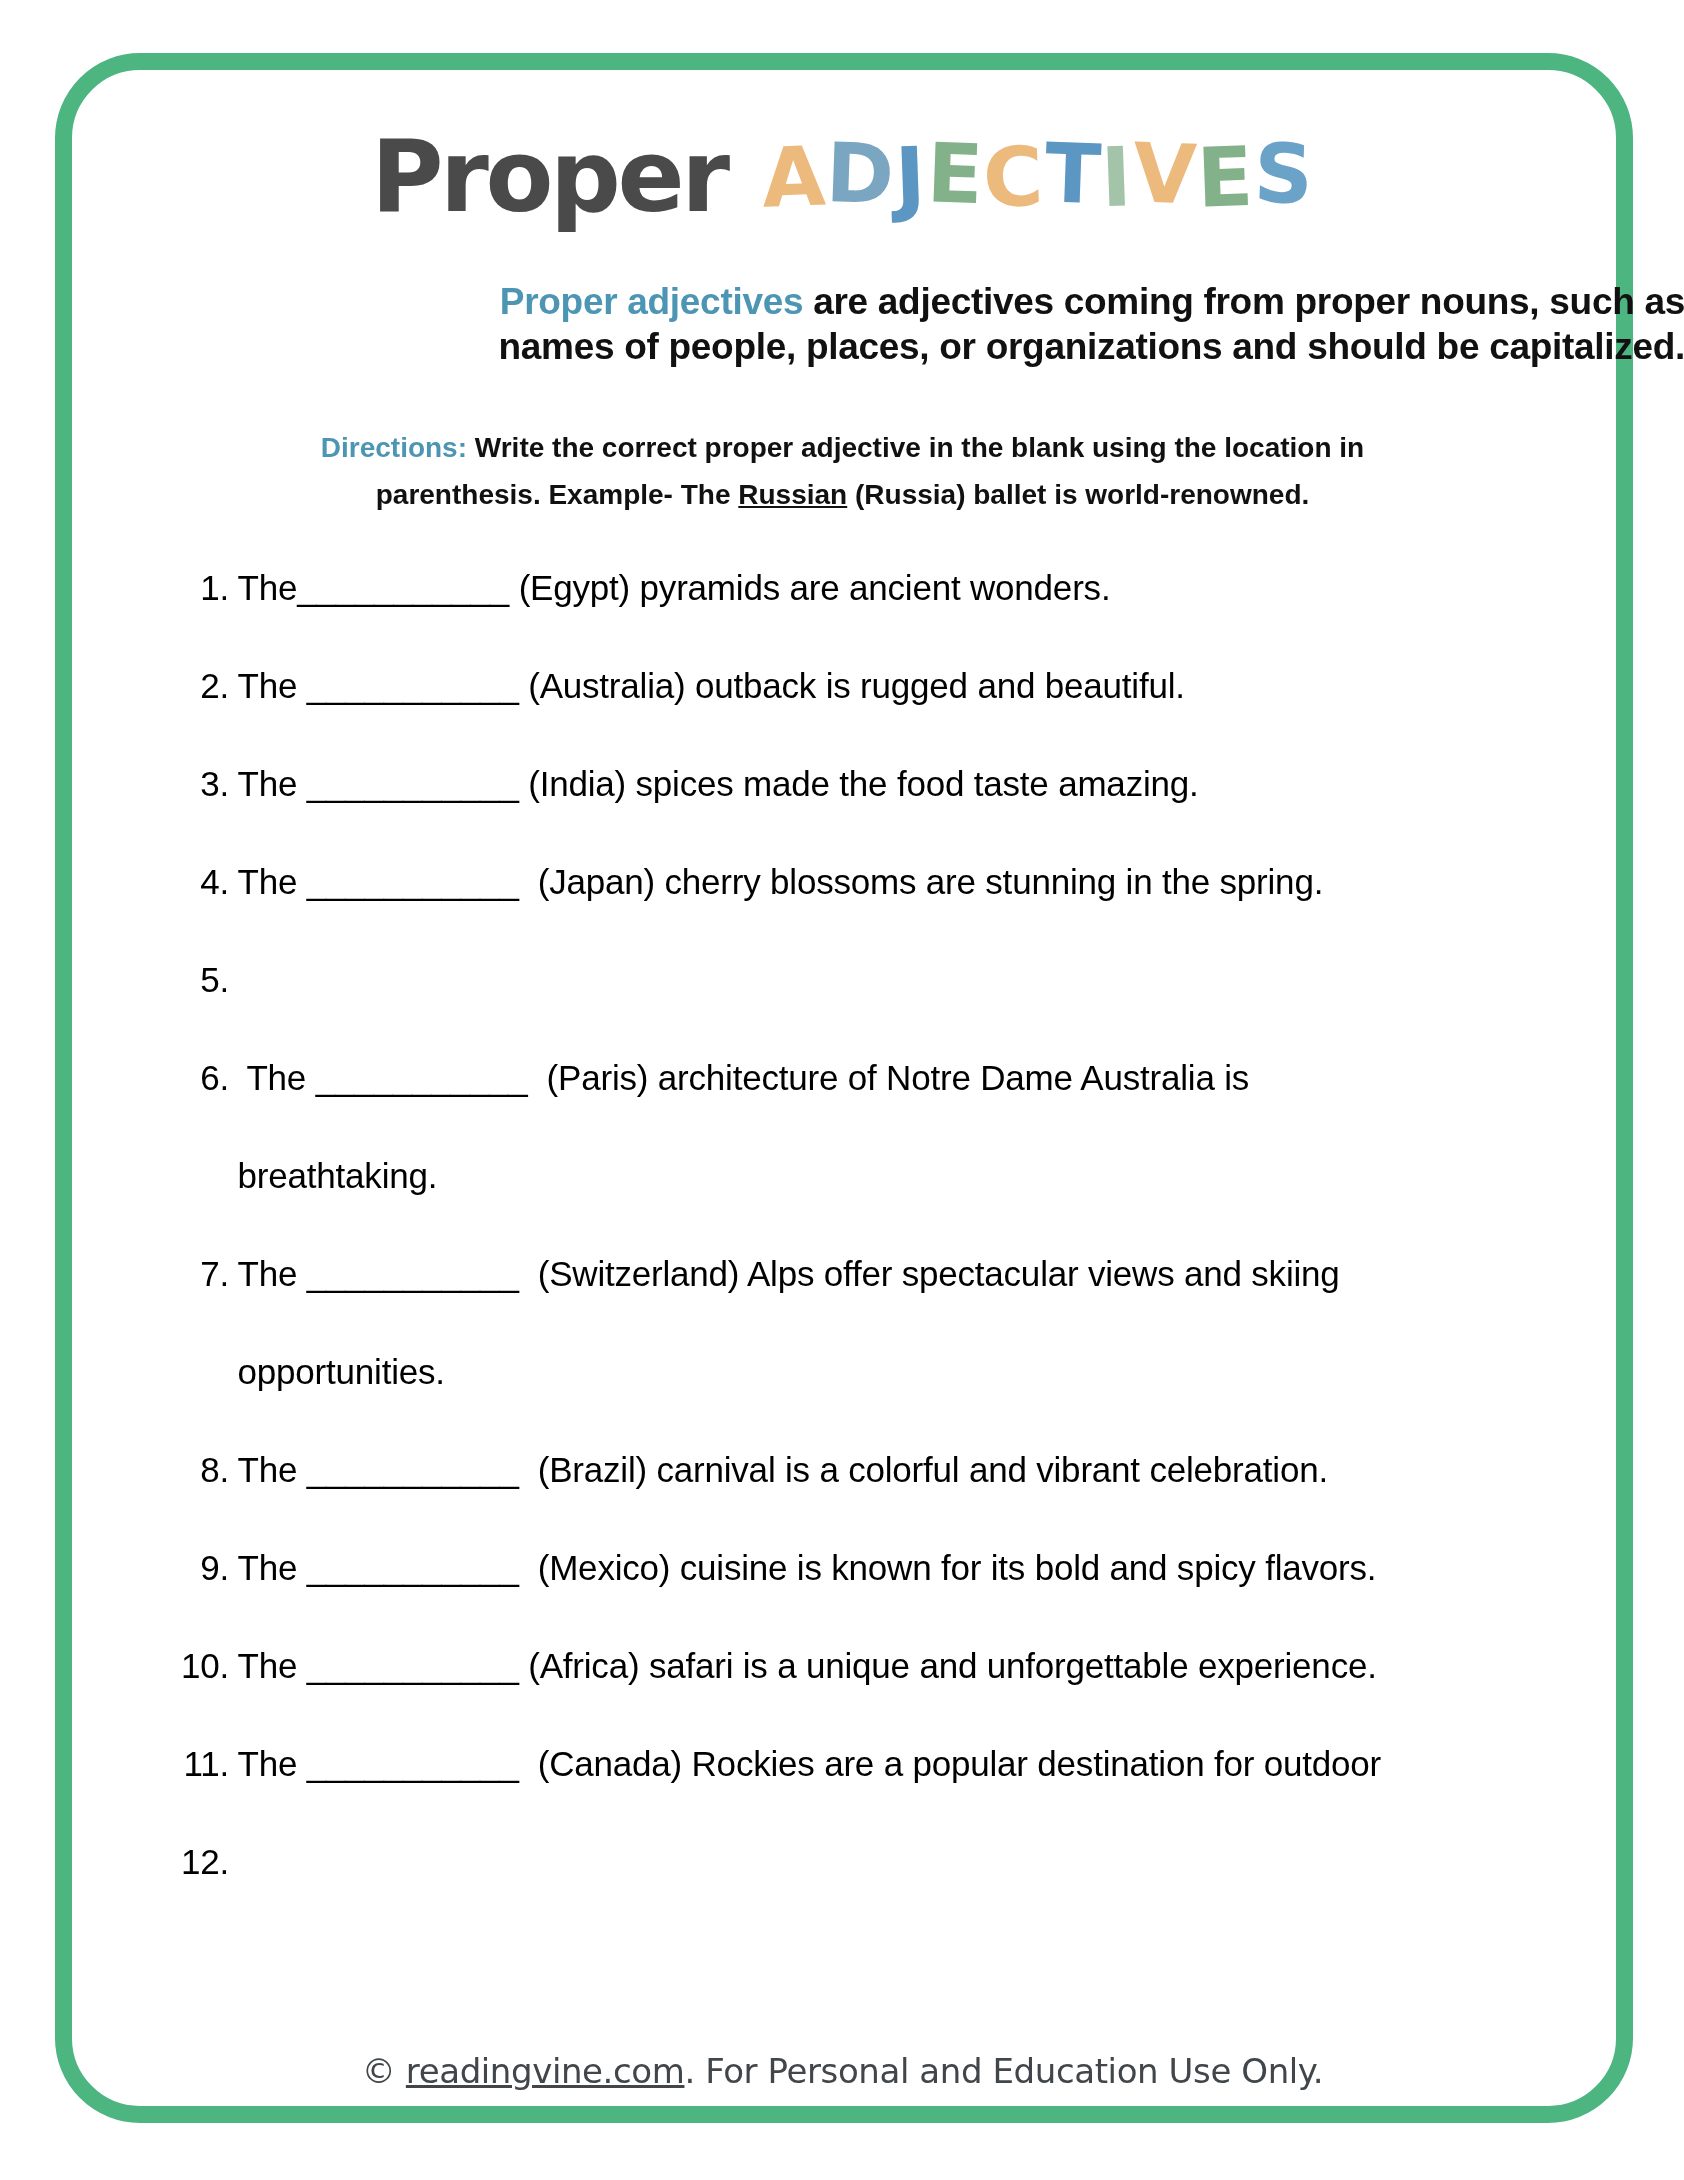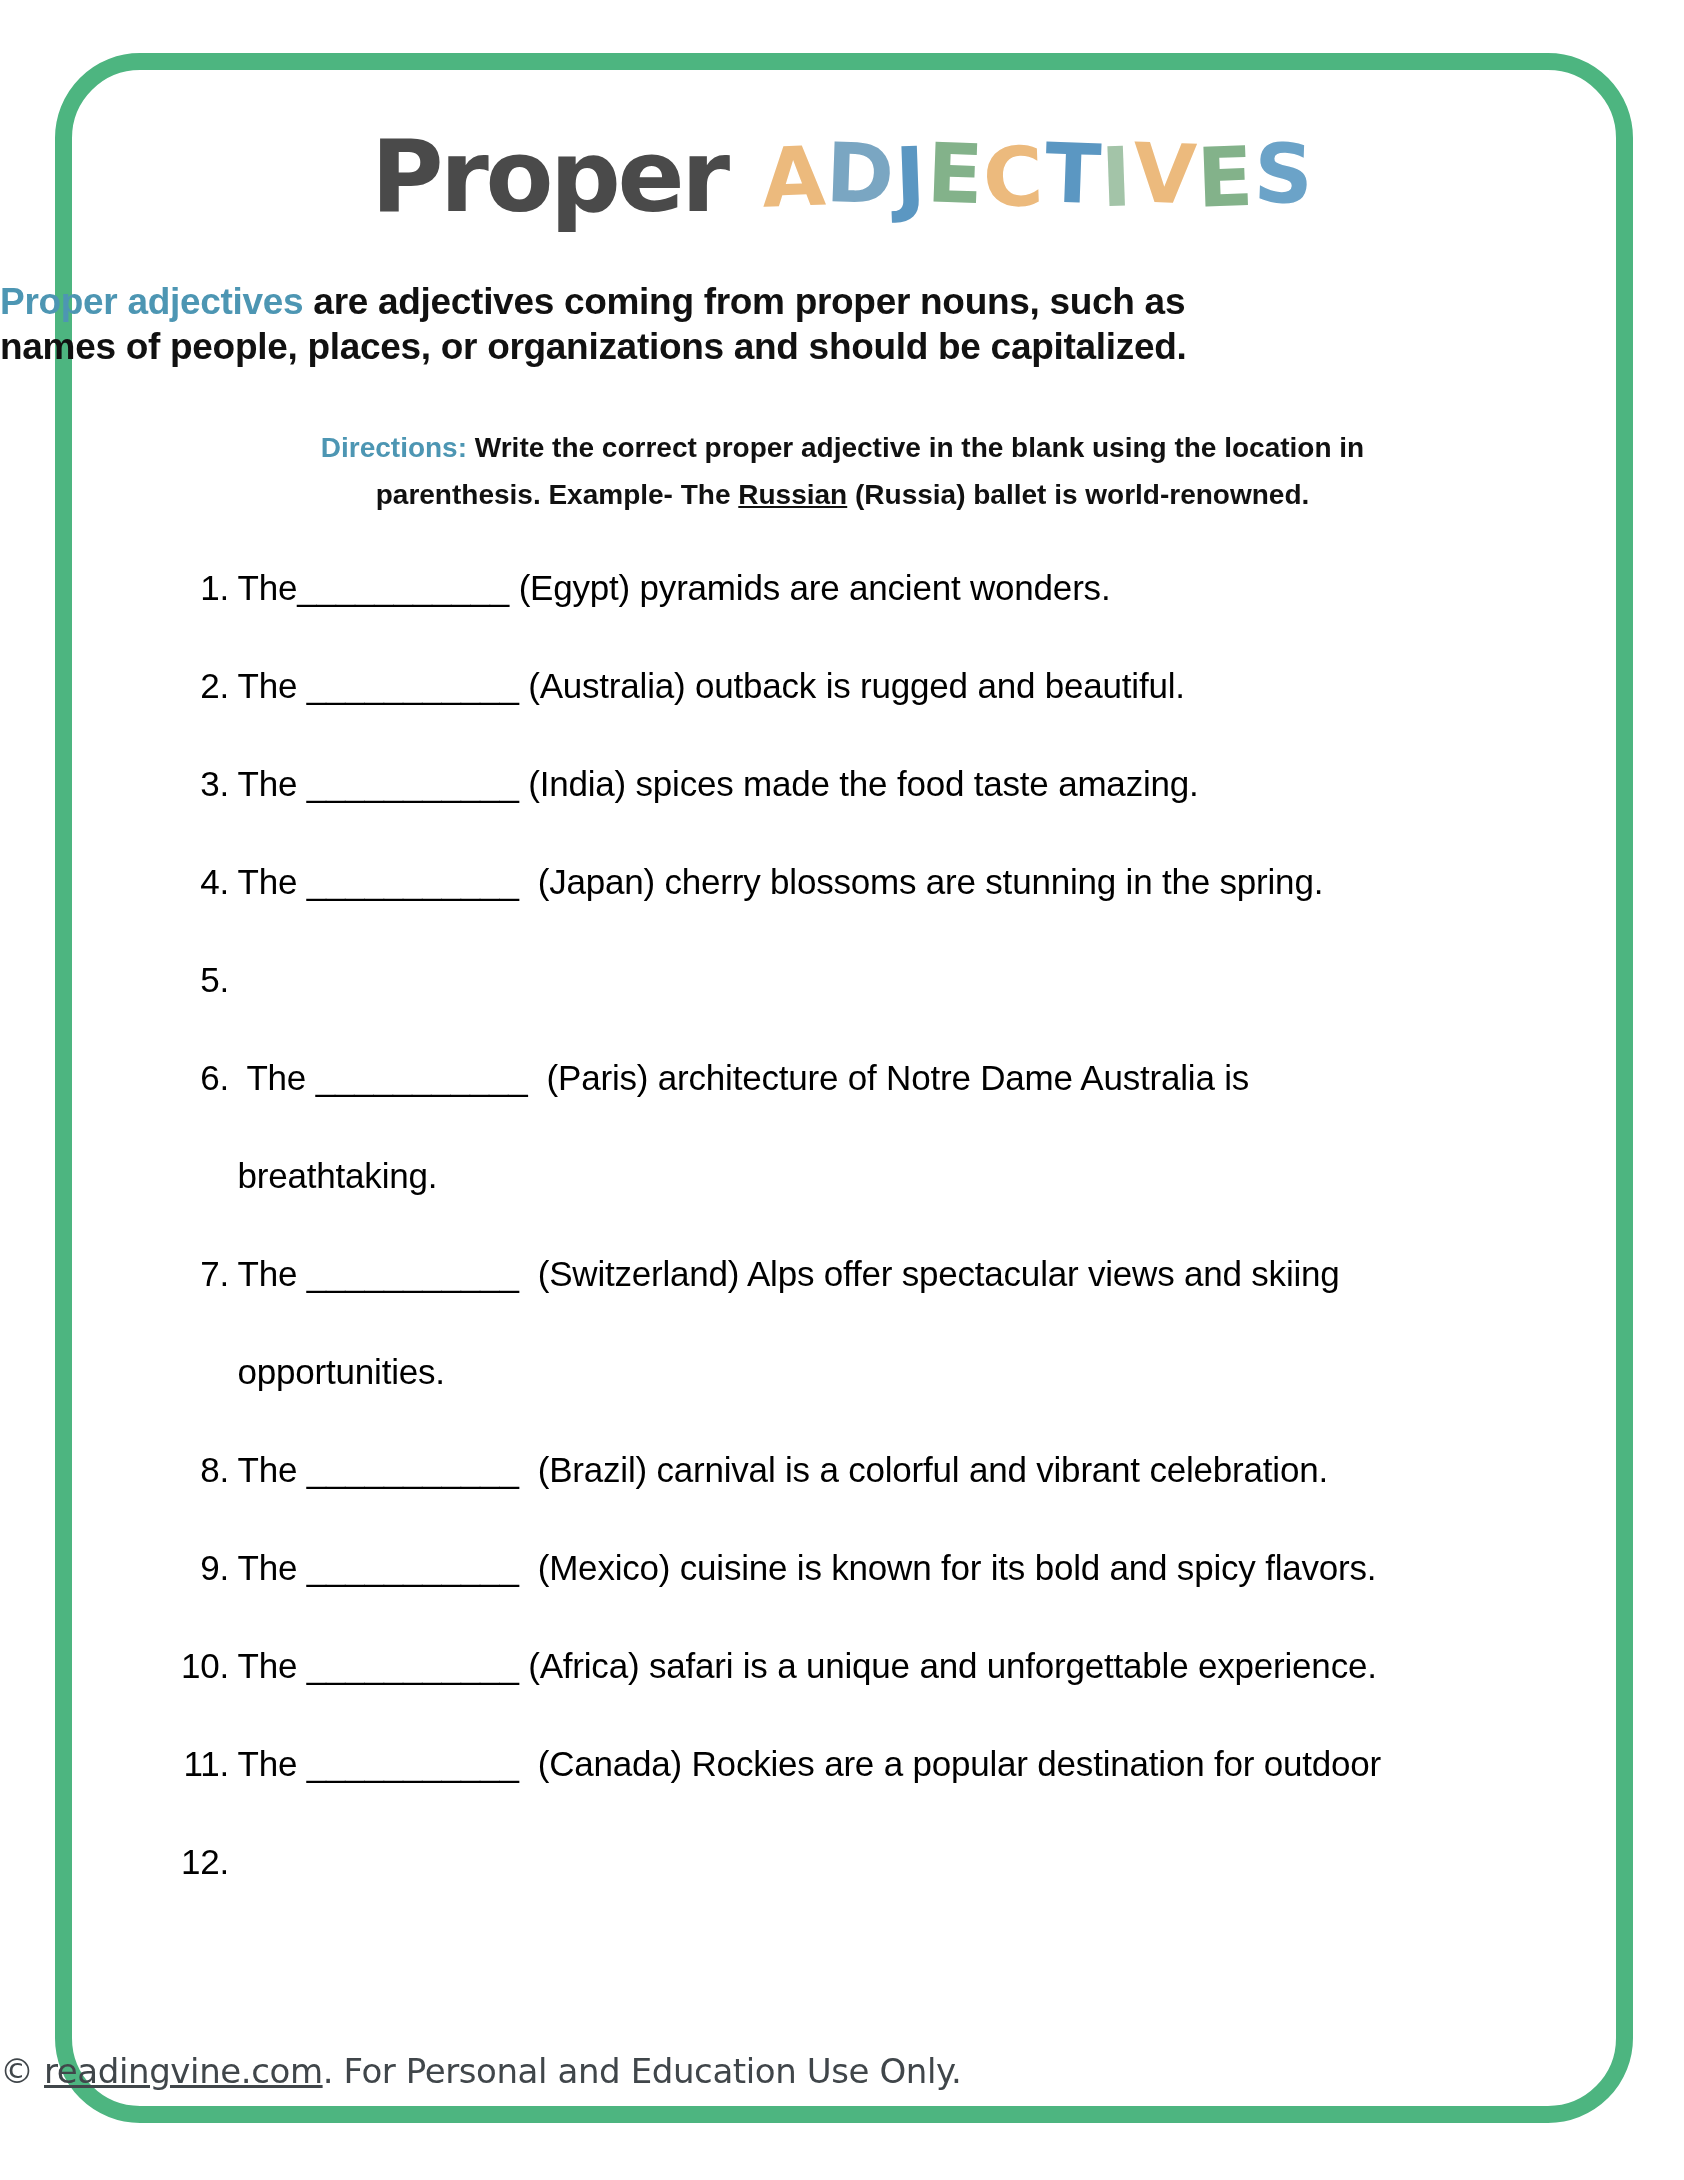--- a/index.html
+++ b/index.html
@@ -42,21 +42,21 @@
     letter-spacing:0.9px;
     margin-left:25.6px;
     vertical-align:6.8px;
   }
   .title .w2 span{display:inline-block;}
   .title .w2 span:nth-child(odd){transform:rotate(-2deg) translateY(1.7px);}
   .title .w2 span:nth-child(even){transform:rotate(2deg) translateY(-1.7px);}
   
   .intro{
     position:absolute;top:242px;left:0;width:100%;
-    text-align:left;
+    text-align:right;
     font-size:37px;line-height:45px;
     font-weight:bold;
     color:var(--text_black);
     letter-spacing:-0.3px;
   }
   .blue{color:var(--accent_blue);}
   
   .directions{
     position:absolute;top:396px;left:0;width:100%;
     text-align:center;
@@ -80,21 +80,21 @@
     width:128px;flex:none;
     text-align:right;
   }
   .txt{
     margin-left:8.5px;
     white-space:pre;
   }
   
   .footer{
     position:absolute;top:2017px;left:0;width:100%;
-    text-align:left;
+    text-align:center;
     font-family:"DejaVu Sans",sans-serif;
     font-size:34px;
     color:var(--footer_gray);
     letter-spacing:-0.4px;
   }
   .footer a{color:inherit;text-decoration:underline;cursor:pointer;}
 </style>
 </head>
 <body>
 

